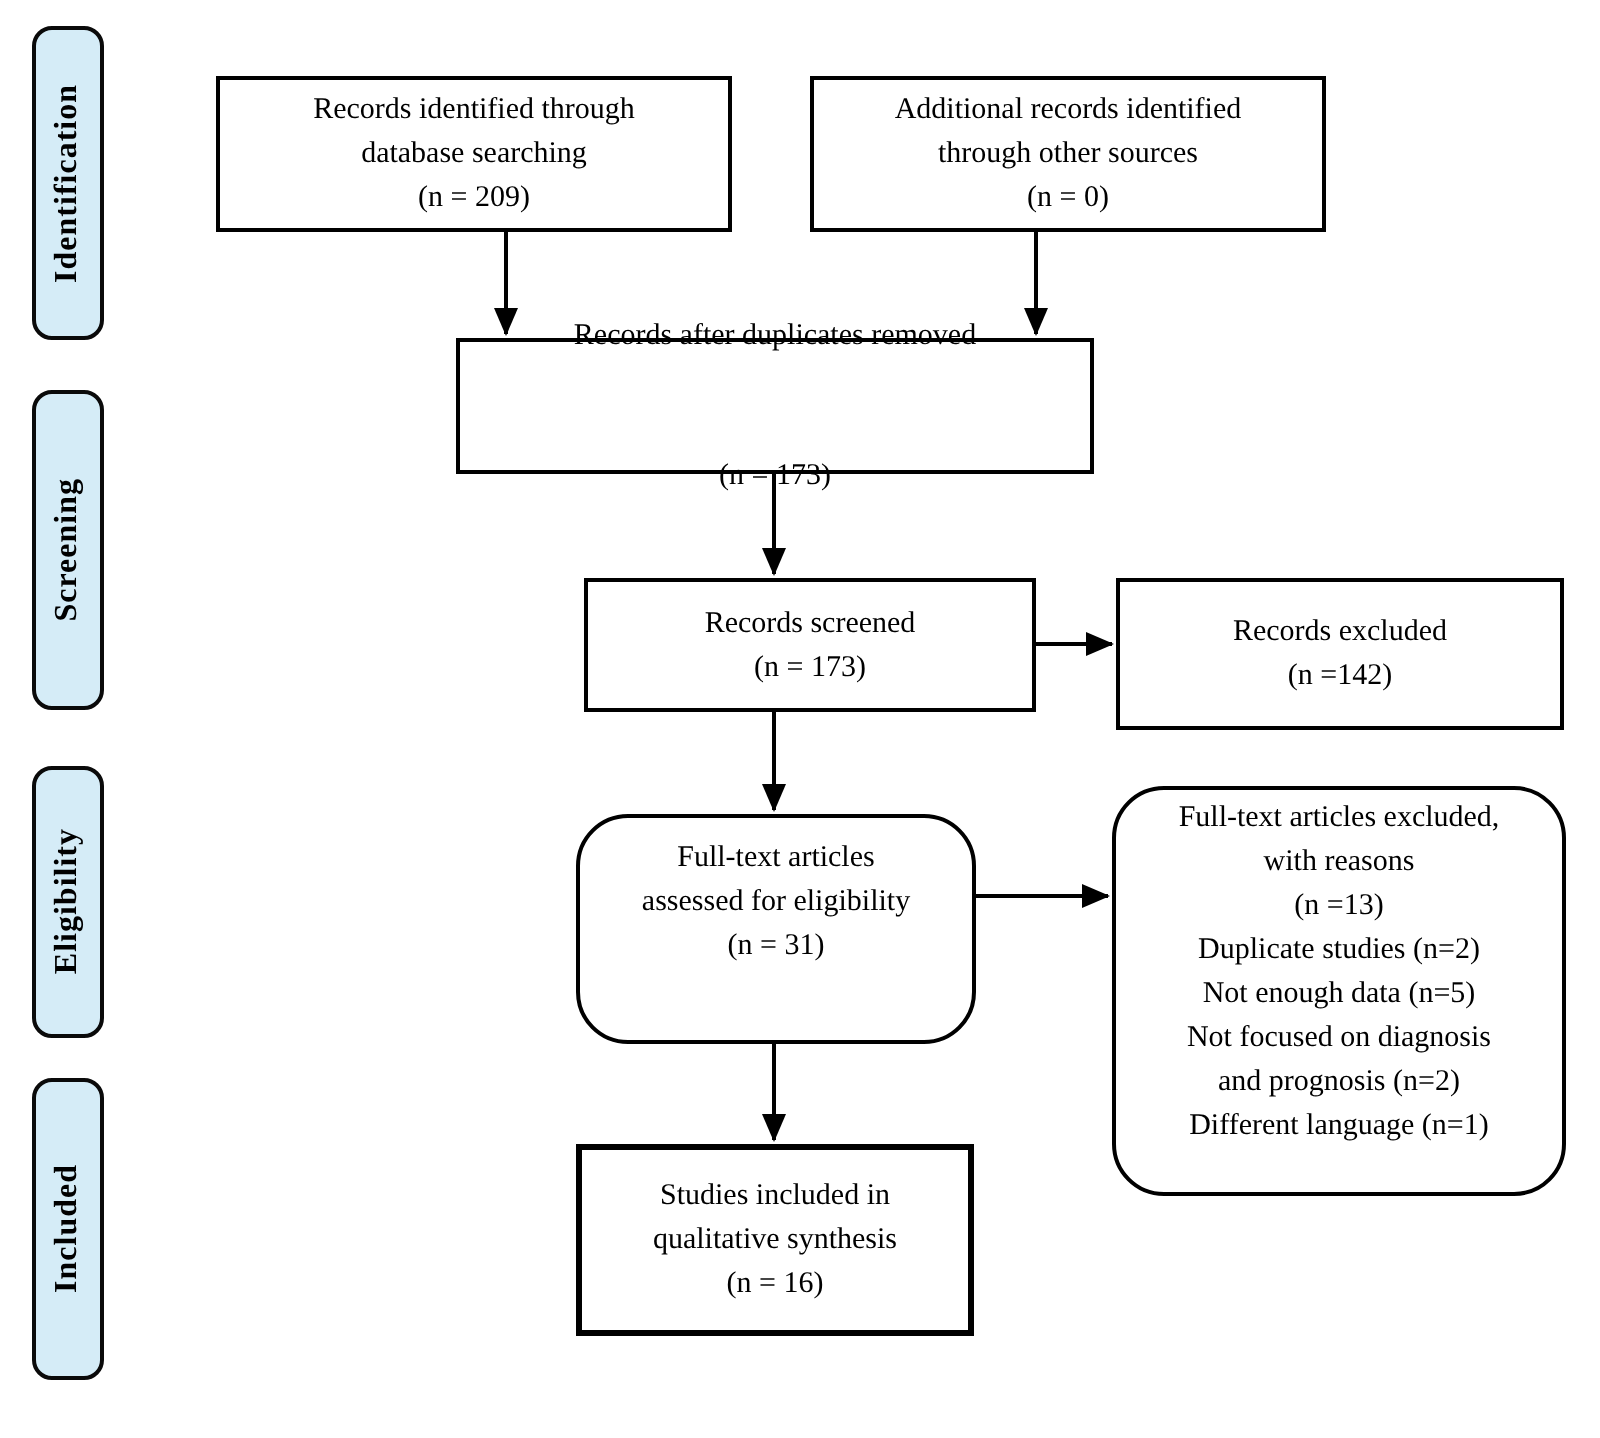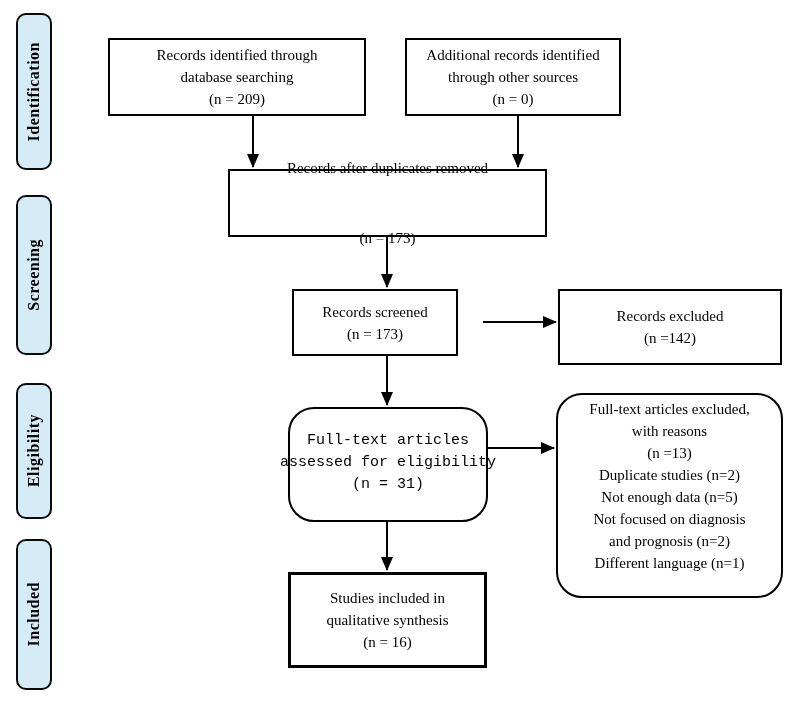--- a/index.html
+++ b/index.html
@@ -55,34 +55,34 @@
     font-size: 15px;
     line-height: 22px;
   }
   .fbox .line {
     white-space: nowrap;
   }
   .top-align {
     justify-content: flex-start;
     border-radius: 26px;
   }
-  #box-fulltext-assessed { padding-top: 21px; font-family: Liberation Mono, monospace; }
+  #box-fulltext-assessed { padding-top: 9px; }
   #box-fulltext-excluded { padding-top: 3px; line-height: 22px; }
   #box-included-qualitative { border-width: 3px; }
 
   
   #stage-identification { left: 16px; top: 13px;  width: 36px; height: 157px; }
   #stage-screening      { left: 16px; top: 195px; width: 36px; height: 160px; }
   #stage-eligibility    { left: 16px; top: 383px; width: 36px; height: 136px; }
   #stage-included       { left: 16px; top: 539px; width: 36px; height: 151px; }
 
   #box-identified           { left: 108px; top: 38px;  width: 258px; height: 78px; }
-  #box-additional           { left: 405px; top: 38px;  width: 216px; height: 78px; }
+  #box-additional           { left: 405px; top: 38px;  width: 258px; height: 78px; }
   #box-after-duplicates     { left: 228px; top: 169px; width: 319px; height: 68px; gap: 48px; }
-  #box-screened             { left: 292px; top: 289px; width: 166px; height: 67px; }
+  #box-screened             { left: 292px; top: 289px; width: 226px; height: 67px; }
   #box-excluded             { left: 558px; top: 289px; width: 224px; height: 76px; }
   #box-fulltext-assessed    { left: 288px; top: 407px; width: 200px; height: 115px; }
   #box-fulltext-excluded    { left: 556px; top: 393px; width: 227px; height: 205px; }
   #box-included-qualitative { left: 288px; top: 572px; width: 199px; height: 96px; }
 </style>
 </head>
 <body>
 
 <div class="canvas">
 

